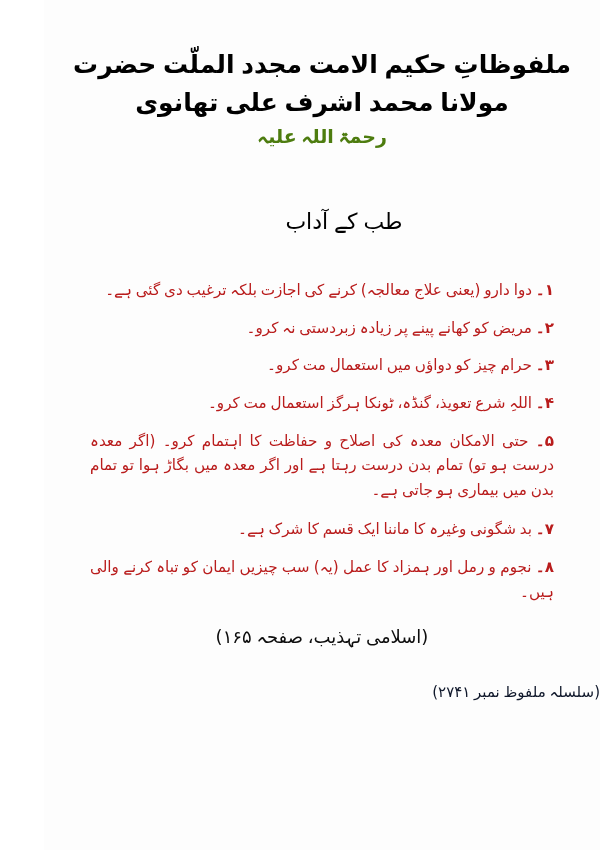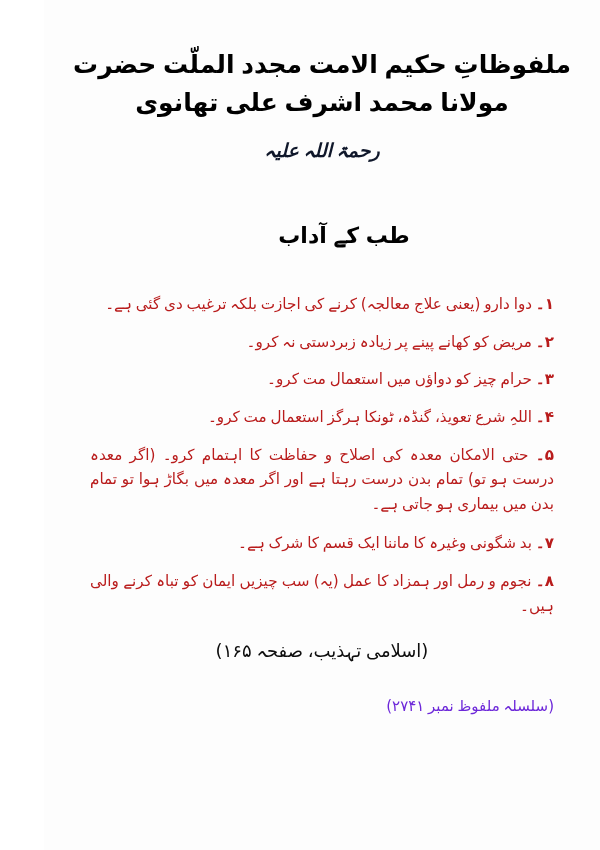--- a/index.html
+++ b/index.html
@@ -33,34 +33,33 @@
   .doc-title {
     font-size: 25px;
     font-weight: 700;
     line-height: 1.5;
     letter-spacing: -0.5px;
     color: #000;
     padding: 0 22px;
     word-spacing: -2px;
   }
   .doc-subtitle {
-    margin-top: 18px;
+    margin-top: 4px;
     font-size: 19px;
     font-weight: 700;
-    color: #0f172a;
+    color: #4d7c0f;
     word-spacing: -2px;
-    font-style: italic;
   }
 
   
   .section-heading {
     margin-top: 62px;
     text-align: center;
     font-size: 22px;
-    font-weight: 700;
+    font-weight: 400;
     color: #000;
     word-spacing: -1px;
     margin-left: 44px;
   }
 
   
   .rules {
     margin: 44px 0 0 0;
     padding: 0 46px 0 46px;
     list-style: none;
@@ -90,24 +89,23 @@
     margin-top: 22px;
     text-align: center;
     font-size: 18px;
     color: #0d0d0d;
     word-spacing: -1px;
   }
 
   
   .footer-ref {
     margin-top: 36px;
-    padding-right: 46px;
     text-align: right;
     font-size: 15px;
-    color: #6d28d9;
+    color: #0f172a;
     word-spacing: -1px;
   }
 </style>
 </head>
 <body>
 
 <div class="page">
 
   <div class="title-block">
     <div class="doc-title">ملفوظاتِ حکیم الامت مجدد الملّت حضرت مولانا محمد اشرف علی تھانوی</div>

